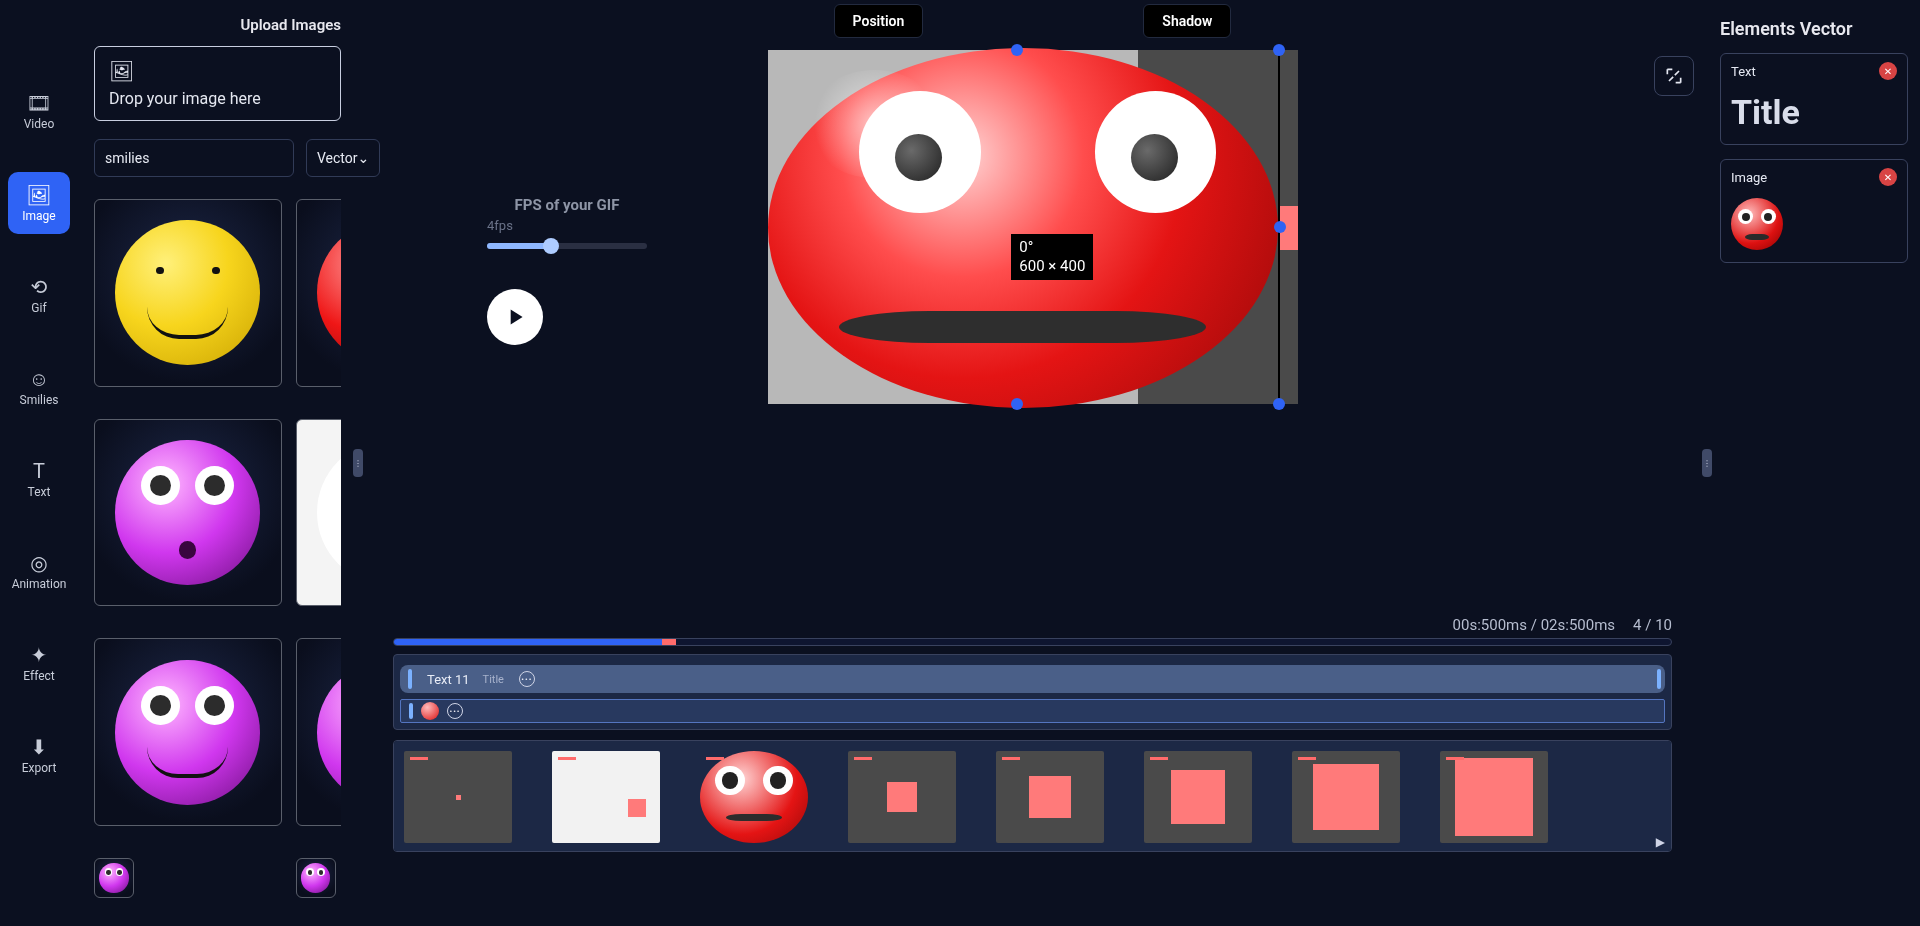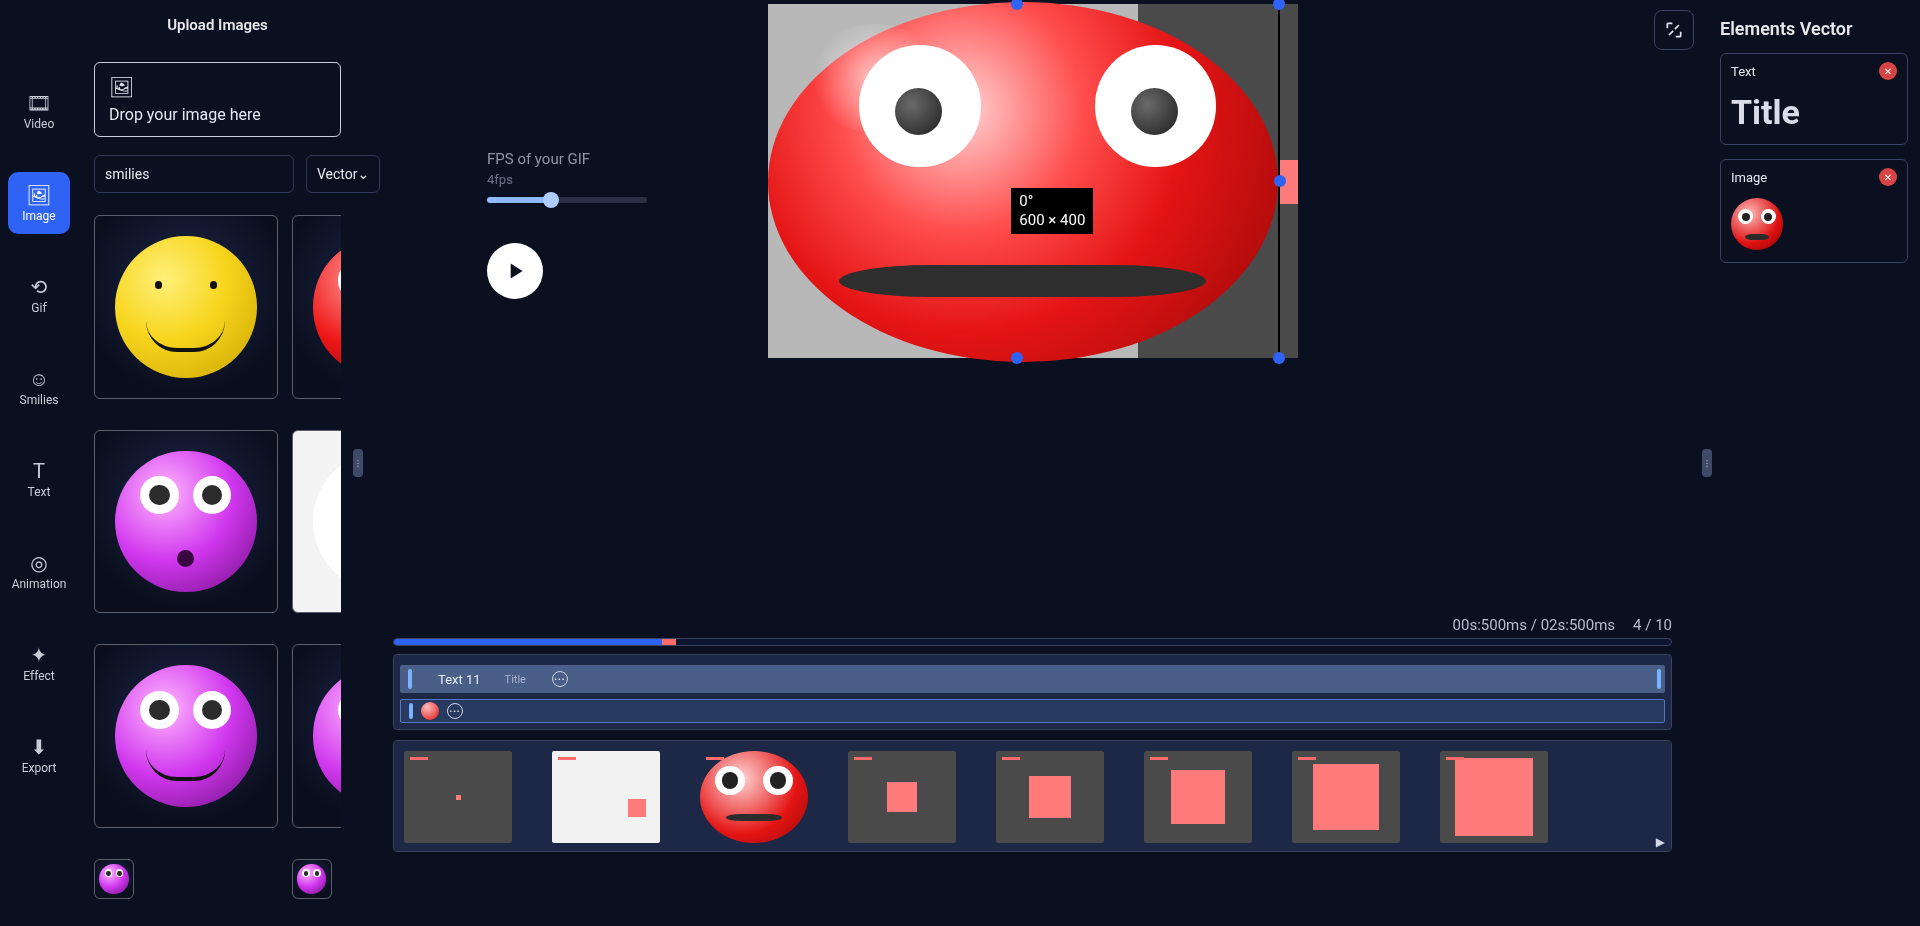--- a/index.html
+++ b/index.html
@@ -17,21 +17,21 @@
   .app{display:flex;width:1920px;height:926px;position:relative;}
 
   
   .nav{width:78px;background:var(--bg);display:flex;flex-direction:column;align-items:center;padding-top:80px;gap:30px;}
   .nav-item{width:62px;height:62px;display:flex;flex-direction:column;align-items:center;justify-content:center;border-radius:10px;color:#c7ccd8;font-size:12px;cursor:pointer;}
   .nav-item.active{background:var(--blue);color:#fff;}
   .nav-item .nicon{font-size:20px;margin-bottom:2px;}
 
   
   .leftpanel{width:279px;background:var(--bg);padding:12px 16px 0 16px;display:flex;flex-direction:column;position:relative;}
-  .lp-title{font-weight:600;font-size:15px;text-align:center;margin:4px 0 28px;}
+  .lp-title{font-weight:600;font-size:15px;text-align:right;margin:4px 0 12px;}
   .dropzone{border:1px solid #c8cee0;border-radius:6px;padding:12px 14px;display:flex;flex-direction:column;gap:6px;margin-bottom:18px;color:#e4e7f0;cursor:pointer;}
   .dropzone .dicon{font-size:20px;}
   .searchlabel{font-weight:600;font-size:14px;margin-bottom:10px;border-top:1px solid #1a2545;padding-top:14px;}
   .searchrow{display:flex;gap:12px;margin-bottom:22px;}
   .sinput{flex:1;background:transparent;border:1px solid #313b57;color:#e6e9f2;border-radius:6px;padding:10px 10px;font-size:14px;outline:none;}
   .stype{width:110px;background:transparent;border:1px solid #313b57;color:#e6e9f2;border-radius:6px;padding:10px 10px;font-size:14px;display:flex;align-items:center;justify-content:center;cursor:pointer;}
   .results{display:grid;grid-template-columns:1fr 1fr;gap:14px;overflow-y:auto;padding-right:2px;flex:1;padding-bottom:10px;}
   .thumb{aspect-ratio:1/1;border:1px solid var(--cardb);border-radius:6px;display:flex;align-items:center;justify-content:center;cursor:pointer;background:radial-gradient(circle at 50% 40%, #1d2748, #0a0e1d 75%);}
   .thumb.light{background:#f4f4f4;}
   .face{width:78%;height:78%;border-radius:50%;position:relative;}
@@ -50,21 +50,21 @@
 
   .gripper{position:absolute;top:50%;transform:translateY(-50%);width:10px;height:28px;border-radius:4px;background:#404a68;display:flex;flex-direction:column;align-items:center;justify-content:center;gap:2px;cursor:ew-resize;font-size:8px;color:#cfd4e6;}
   .grip-left{right:-6px;}
 
   
   .center{flex:1;display:flex;flex-direction:column;position:relative;}
   .topbar{height:46px;display:flex;align-items:flex-start;justify-content:center;gap:220px;padding-top:4px;}
   .topbtn{background:#000;border:1px solid #222a3f;color:#fff;padding:8px 18px;border-radius:6px;font-size:14px;font-weight:600;cursor:pointer;}
   .stage-wrap{flex:1;display:flex;position:relative;}
   .fpsblock{width:160px;margin-left:130px;margin-top:150px;display:flex;flex-direction:column;gap:4px;}
-  .fps-t{color:var(--muted);font-weight:400;font-size:15px;}
+  .fps-t{color:var(--muted);font-weight:700;font-size:15px;text-align:center;}
   .fps-v{color:#6a7288;font-size:13px;}
   .fps-slider{position:relative;height:6px;border-radius:3px;background:#2a2f42;margin-top:6px;}
   .fps-slider .fill{position:absolute;left:0;top:0;bottom:0;width:40%;background:#8fb8ff;border-radius:3px;}
   .fps-slider .knob{position:absolute;top:50%;left:40%;transform:translate(-50%,-50%);width:16px;height:16px;border-radius:50%;background:#aeccff;}
   .playbtn{margin-top:36px;width:56px;height:56px;border-radius:50%;background:#fff;display:flex;align-items:center;justify-content:center;cursor:pointer;color:#0b1020;}
   .playbtn svg{width:26px;height:26px;}
 
   .canvas{width:530px;height:354px;background:#b8b8b8;position:absolute;left:50%;top:4px;transform:translateX(-50%);}
   .canvas .darkbox{position:absolute;right:0;top:0;width:160px;height:100%;background:#4a4a4a;}
   .canvas .pinkbox{position:absolute;right:0;top:156px;width:20px;height:44px;background:#ff7a7a;}
@@ -85,21 +85,21 @@
   .canvas .infobox{position:absolute;left:46%;top:52%;background:#000;color:#fff;font-size:15px;padding:4px 8px;line-height:1.25;}
   .canvas .infobox span{display:block;}
   .fullscreen-ic{position:absolute;right:14px;top:10px;width:40px;height:40px;border:1px solid #39425e;border-radius:8px;display:flex;align-items:center;justify-content:center;cursor:pointer;color:#e5e8f2;}
 
   .timeline-wrap{height:310px;padding:0 36px 20px 36px;display:flex;flex-direction:column;}
   .tcounter{display:flex;justify-content:flex-end;color:#b6bdcf;font-size:15px;gap:18px;margin-bottom:4px;}
   .progressbar{height:8px;background:#0e1530;border:1px solid #39425e;border-radius:4px;position:relative;overflow:hidden;margin-bottom:8px;}
   .progressbar .pfill{position:absolute;left:0;top:0;bottom:0;width:21%;background:var(--blue);}
   .progressbar .pfill::after{content:"";position:absolute;right:-14px;top:0;bottom:0;width:14px;background:#ff6b6b;}
   .tracks{background:#1c2845;border:1px solid #39425e;border-radius:4px;padding:10px 6px 6px;display:flex;flex-direction:column;gap:6px;margin-bottom:10px;}
-  .track{height:28px;background:#4a5f88;border-radius:2px;display:flex;align-items:center;padding:0 8px;gap:26px;position:relative;color:#e8ecf6;font-size:13px;}
+  .track{height:28px;background:#4a5f88;border-radius:8px;display:flex;align-items:center;padding:0 8px;gap:15px;position:relative;color:#e8ecf6;font-size:13px;}
   .track .thandle{width:4px;height:70%;background:#7bb1ff;border-radius:2px;}
   .track .thandle2{position:absolute;right:4px;top:15%;bottom:15%;width:4px;background:#7bb1ff;border-radius:2px;}
   .track .subtxt{color:#a7b2cc;font-size:11px;margin-left:-2px;}
   .dotsic{width:16px;height:16px;border:1px solid #cfd4e6;border-radius:50%;display:flex;align-items:center;justify-content:center;font-size:8px;letter-spacing:1px;cursor:pointer;}
   .track2{height:24px;background:#28395f;border-radius:2px;display:flex;align-items:center;padding:0 8px;gap:8px;border:1px solid #5475c0;overflow:hidden;}
   .track2 .miniface{width:18px;height:18px;border-radius:50%;background:radial-gradient(circle at 35% 30%,#ffbbbb,#d11);} 
 
   .frames{height:112px;background:#1c2845;border:1px solid #39425e;border-radius:4px;display:flex;padding:10px;gap:40px;overflow-x:hidden;position:relative;}
   .frame{width:108px;height:92px;background:#4a4a4a;border-radius:2px;position:relative;flex:0 0 auto;display:flex;align-items:center;justify-content:center;}
   .frame::before{content:"";position:absolute;left:6px;top:6px;width:18px;height:3px;background:#ff6b6b;}
@@ -242,20 +242,24 @@
               <div class="eyeWG"></div>
               <div class="eyeWG"></div>
             </div>
           </div>
         </div>
       </div>
     <div class="gripper grip-left">⋮</div>
   </div>
 
   <div class="center">
+    <div class="topbar">
+      <button class="topbtn">Position</button>
+      <button class="topbtn">Shadow</button>
+    </div>
 
     <div class="stage-wrap">
       <div class="fpsblock">
         <div class="fps-t">FPS of your GIF</div>
         <div class="fps-v">4fps</div>
         <div class="fps-slider">
           <div class="fill" id="fpsfill" style="width: 40%;"></div>
           <div class="knob" id="fpsknob" style="left: 40%;"></div>
         </div>
         <div class="playbtn">

